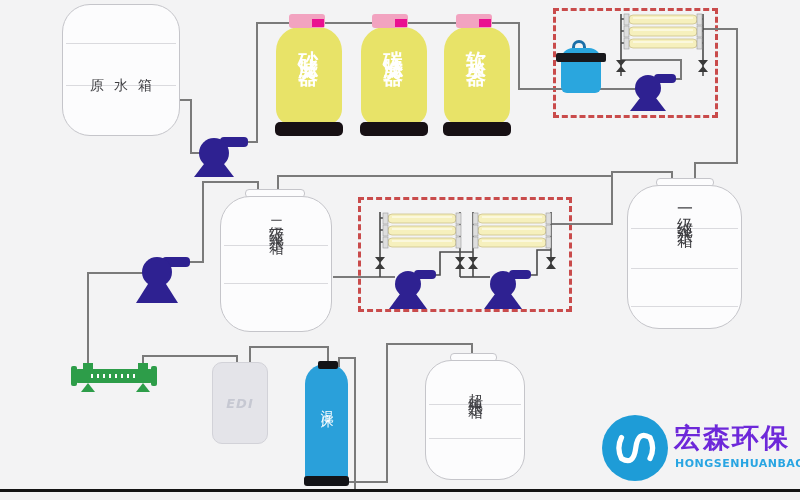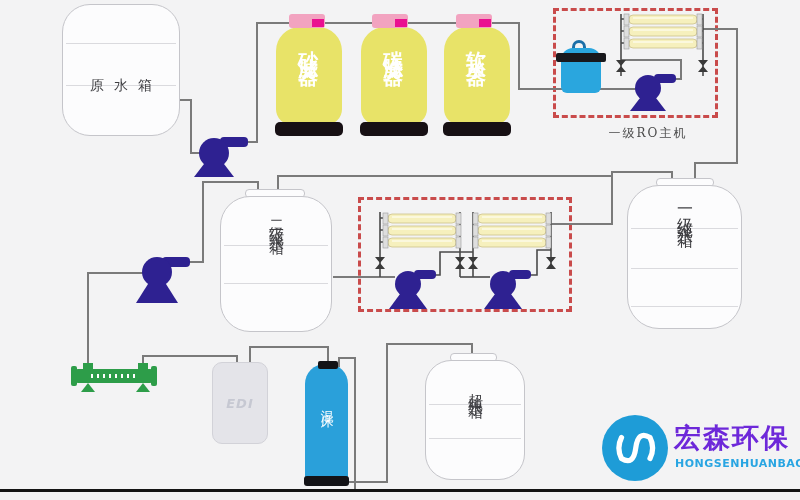--- a/index.html
+++ b/index.html
@@ -185,21 +185,20 @@
       <path d="M400,294 L416,294 L427,309 L389,309 Z"></path>
     </g>
     <g fill="#2e2191">
       <rect x="509" y="270" width="22" height="9" rx="4"></rect>
       <circle cx="503" cy="284" r="13"></circle>
       <path d="M495,294 L511,294 L522,309 L484,309 Z"></path>
     </g>
   </svg>
 
   <div class="comp ro-box" style="left:553px;top:8px;width:165px;height:110px;"></div>
-  <div class="ro-label" style="left:588px;top:125px;width:120px;text-align:center;font-size:12px;">一级RO主机</div>
 
   <div class="comp ro-box" style="left:358px;top:197px;width:214px;height:115px;"></div>
 
   <div class="comp tank" style="left:62px;top:4px;width:118px;height:132px;border-radius:28px;">
     <div class="tline" style="top:38px;"></div>
     <div class="tline" style="top:80px;"></div>
     <div class="tank-label" style="left:0;right:0;top:50px;text-align:center;font-size:14px;letter-spacing:10px;text-indent:10px;margin-top:22px;">原水箱</div>
   </div>
 
   <div class="comp vessel" style="left:276px;top:27px;">

